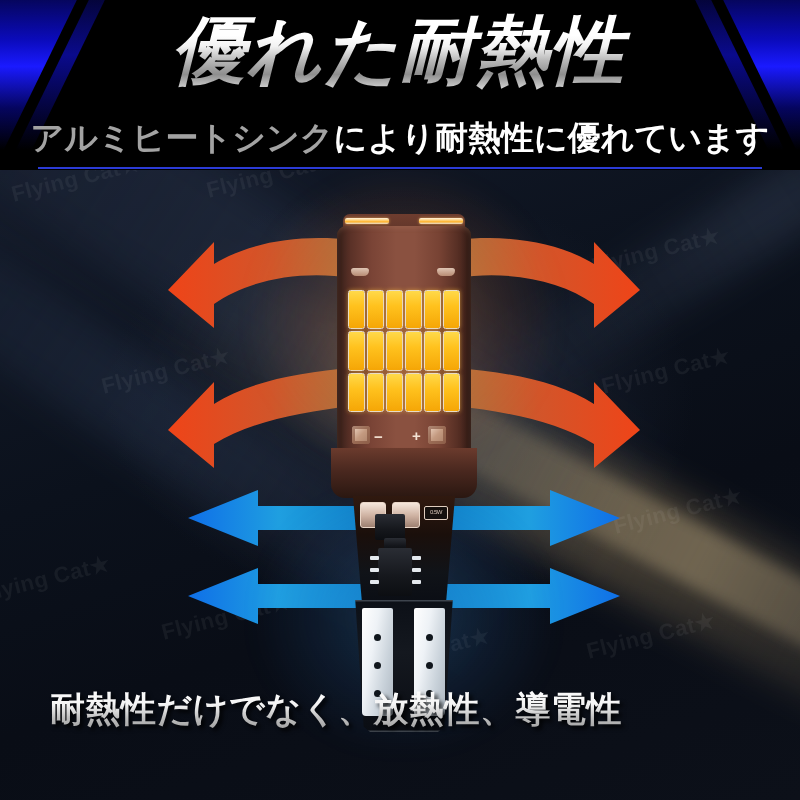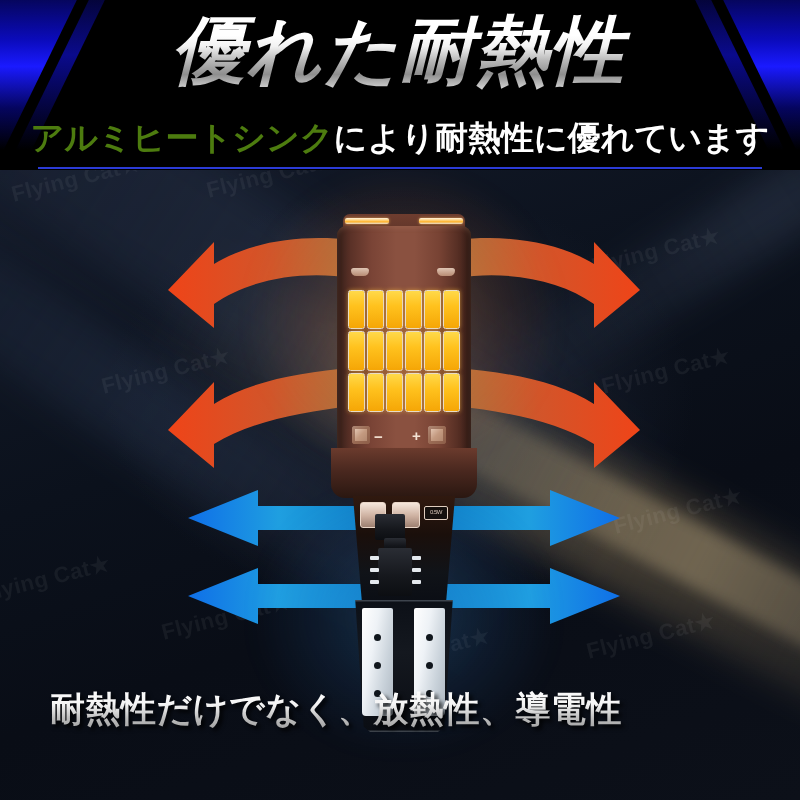--- a/index.html
+++ b/index.html
@@ -67,21 +67,21 @@
     position: absolute;
     left: 0; top: 116px;
     width: 800px;
     text-align: center;
     font-size: 33px;
     font-weight: bold;
     color: #ffffff;
     letter-spacing: 0px;
     white-space: nowrap;
   }
-  #subtitle .red { color: #4d7c0f; }
+  #subtitle .red { color: #a3a3a3; }
 
   #hdr-rule {
     position: absolute;
     left: 38px; top: 167px;
     width: 724px; height: 2px;
     background: #2b3bd6;
   }
 
   
   #bg {

